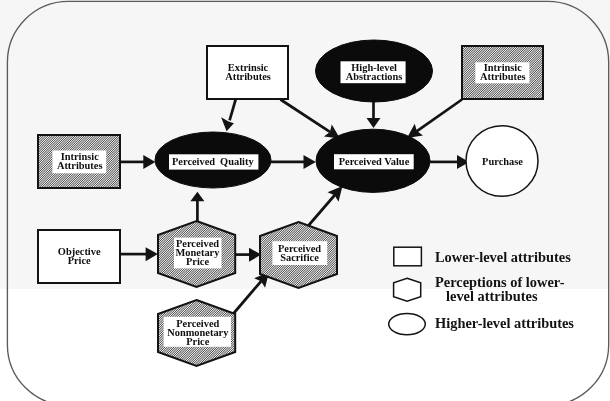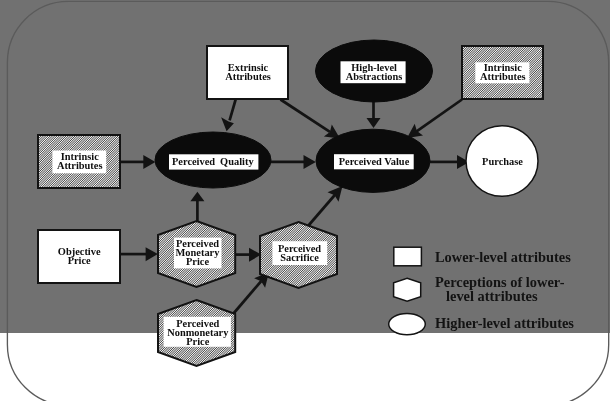--- a/index.html
+++ b/index.html
@@ -1,18 +1,18 @@
 <!DOCTYPE html>
 <html><head>
 <meta charset="utf-8">
 <title>Perceived Quality and Perceived Value Model</title>
 <style>
   html,body{margin:0;padding:0;background:#ffffff;}
   body{width:610px;height:401px;overflow:hidden;font-family:"Liberation Serif",serif;}
-  #stage{position:relative;width:610px;height:333px;background:#8b5cf6;filter:grayscale(1);}
+  #stage{position:relative;width:610px;height:289px;background:#fef9c3;filter:grayscale(1);}
   svg#fig{position:absolute;left:0;top:0;}
   .nodeLabel{font-family:"Liberation Serif",serif;font-weight:bold;font-size:10.4px;fill:#100f0f;
              text-anchor:middle;letter-spacing:0px;}
   .legendText{font-family:"Liberation Serif",serif;font-weight:bold;font-size:14.4px;fill:#141313;letter-spacing:0px;}
   .shapeOutline{fill:#fff;stroke:#141313;stroke-width:2;}
   .thinOutline{fill:#fff;stroke:#141313;stroke-width:1.5;}
   .shapeBlack{fill:#0c0b0b;stroke:#0c0b0b;stroke-width:1;}
   .labelBox{fill:#fff;stroke:none;}
   .nodeLabel.wide{word-spacing:2.4px;}
   .conn{stroke:#141313;stroke-width:2.7;fill:none;}

